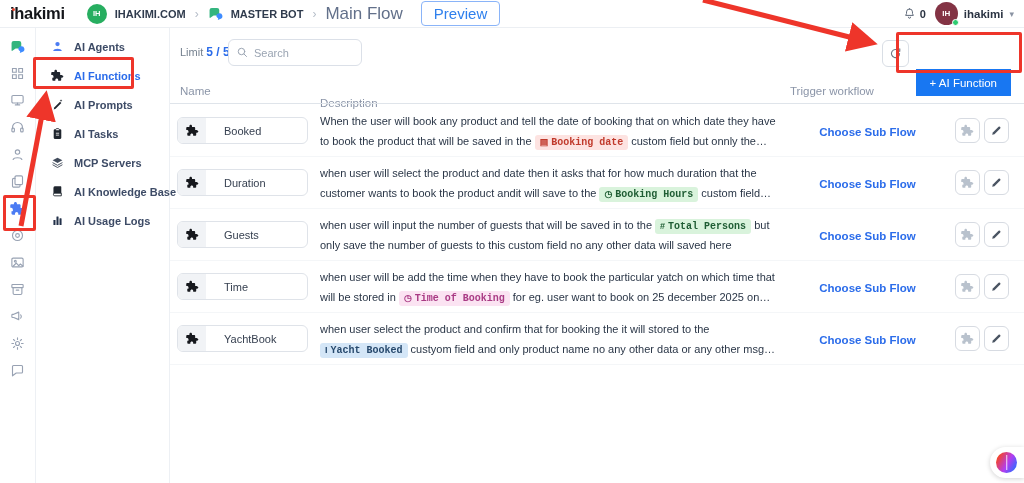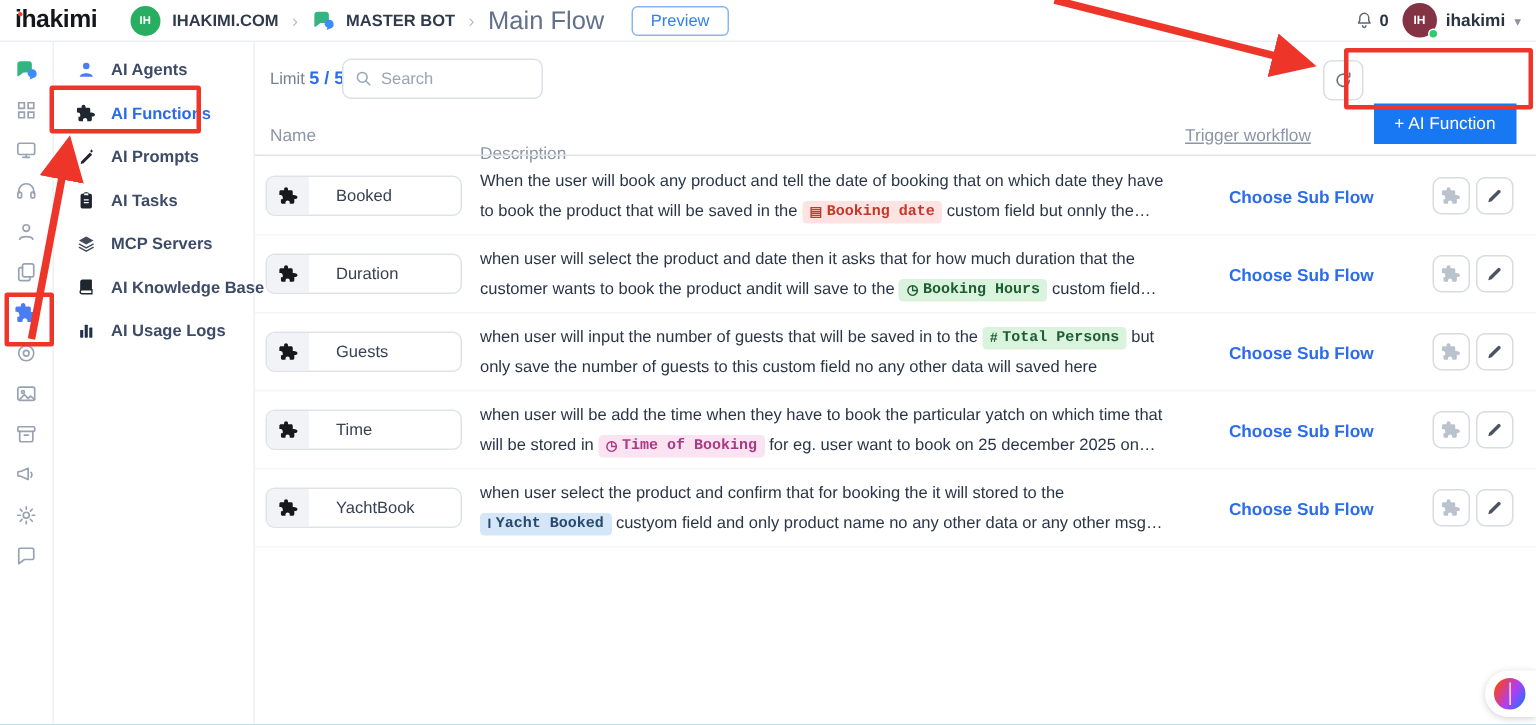--- a/index.html
+++ b/index.html
@@ -1,28 +1,28 @@
 <!DOCTYPE html>
 <html><head>
 <meta charset="utf-8">
 <style>
   html,body{margin:0;padding:0;background:#e8e8e8;}
   *{box-sizing:border-box;font-family:"Liberation Sans",sans-serif;}
-  .page{position:relative;width:1024px;height:483px;background:#0ea5e9;overflow:hidden;}
+  .page{position:relative;width:1024px;height:483px;background:#c2410c;overflow:hidden;}
 
   
   .hdr{position:absolute;top:0;left:0;right:0;height:28px;background:#fff;border-bottom:1px solid #eceff3;display:flex;align-items:center;padding:0 10px;gap:8px;z-index:5;}
   .logo{position:relative;font-size:16.5px;font-weight:800;color:#14161a;letter-spacing:-.3px;line-height:1;}
   .logo-dot{position:absolute;left:1.8px;top:2.8px;width:3.4px;height:3.4px;border-radius:50%;background:#e8442e;}
   .ws-av{width:20px;height:20px;border-radius:50%;background:#27ae60;color:#fff;font-size:7.5px;font-weight:700;display:flex;align-items:center;justify-content:center;margin-left:14px;}
   .crumb-b{font-size:11px;font-weight:700;color:#2f3b4d;}
   .crumb{font-size:17px;color:#62708a;}
   .chev{color:#b6bec9;font-size:12px;margin:0 1px;}
   .bot-ic{width:15px;height:15px;}
-  .preview-btn{margin-left:10px;background:#fff;border:1px solid #8ab4f8;color:#2f80ed;font-size:11px;border-radius:4px;padding:3px 12px;cursor:pointer;}
+  .preview-btn{margin-left:10px;background:#fff;border:1px solid #8ab4f8;color:#2f80ed;font-size:15px;border-radius:4px;padding:3px 12px;cursor:pointer;}
   .hdr-right{margin-left:auto;display:flex;align-items:center;gap:9px;}
   .notif{display:flex;align-items:center;gap:4px;color:#5b6777;}
   .notif-count{font-size:11px;color:#2a3342;font-weight:600;}
   .user{display:flex;align-items:center;gap:6px;}
   .user-av{position:relative;width:23px;height:23px;border-radius:50%;background:#833344;color:#fff;font-size:8px;font-weight:700;display:flex;align-items:center;justify-content:center;}
   .user-av i{position:absolute;right:-1px;bottom:-1px;width:7px;height:7px;border-radius:50%;background:#2ecc71;border:1.5px solid #fff;}
   .user-name{font-size:11.5px;font-weight:600;color:#2a3342;}
   .caret{font-size:9px;color:#8a93a3;}
 
   
@@ -47,21 +47,21 @@
   .search-wrap svg{position:absolute;left:8px;top:7px;width:12px;height:12px;color:#9aa4b2;}
   .search-input{width:100%;height:100%;border:1px solid #dbe0e8;border-radius:6px;padding:0 8px 0 25px;font-size:11px;color:#333;outline:none;}
   .search-input::placeholder{color:#9aa4b2;}
   .top-actions{position:absolute;top:12px;right:13px;display:flex;gap:7px;}
   .refresh-btn{width:27px;height:27px;background:#fff;border:1px solid #d9dee5;border-radius:6px;display:flex;align-items:center;justify-content:center;color:#6b7684;cursor:pointer;}
   .refresh-btn svg{width:13px;height:13px;}
   .add-btn{height:27px;background:#1877f2;color:#fff;border:none;border-radius:0;font-size:11.5px;padding:0 14px;cursor:pointer;margin-top:29px;}
 
   .thead{position:absolute;top:57px;left:0;right:0;height:18px;}
   .th{position:absolute;font-size:11.5px;color:#8b95a8;}
-  .th-name{left:10px;} .th-desc{left:150px;margin-top:12px;} .th-trigger{left:620px;text-decoration:underline;}
+  .th-name{left:10px;} .th-desc{left:150px;margin-top:12px;} .th-trigger{left:620px;}
   .thead-line{position:absolute;top:75px;left:0;right:0;border-bottom:1px solid #dfe4ea;}
 
   .rows{position:absolute;top:77px;left:0;right:0;}
   .trow{display:grid;grid-template-columns:143px 470px 155px 1fr;align-items:center;height:52px;padding-left:7px;border-bottom:1px solid #f4f6f8;}
   .name-box{width:131px;height:27px;border:1px solid #dfe3e9;border-radius:6px;display:flex;align-items:center;overflow:hidden;background:#fff;cursor:pointer;}
   .nb-ic{width:28px;height:100%;background:#f1f3f6;display:flex;align-items:center;justify-content:center;color:#16181d;flex:none;}
   .nb-ic svg{width:13px;height:13px;}
   .nb-label{font-size:11px;color:#374151;padding-left:8px;white-space:nowrap;margin-left:10px;}
   .cell-desc{font-size:11px;line-height:20px;color:#2a3647;padding-right:14px;display:-webkit-box;-webkit-box-orient:vertical;-webkit-line-clamp:2;overflow:hidden;}
   .tag{display:inline-flex;align-items:center;gap:3px;padding:0px 5px;border-radius:3px;font-family:"Liberation Mono","DejaVu Sans Mono",monospace;font-size:10px;font-weight:700;line-height:15px;white-space:nowrap;vertical-align:baseline;}

